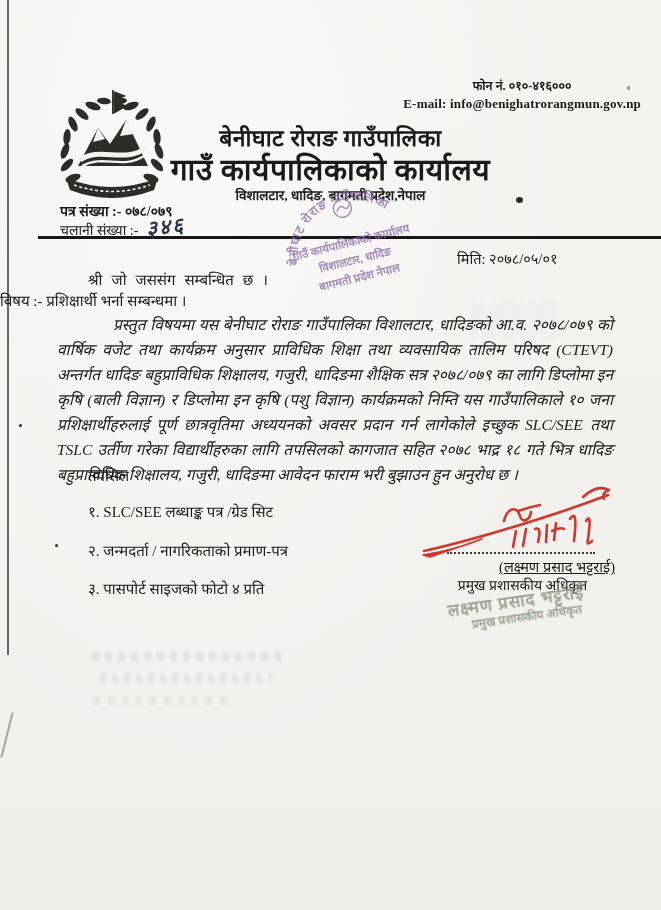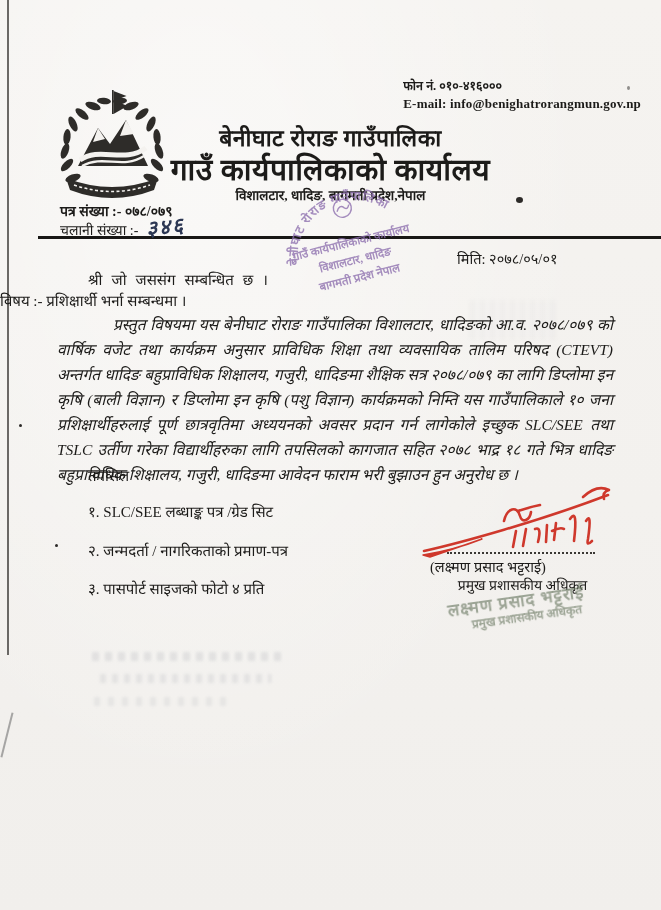--- a/index.html
+++ b/index.html
@@ -7,21 +7,21 @@
   .page{
     position:relative;width:661px;height:910px;margin:0 auto;
     background:
       radial-gradient(ellipse at 30% 20%, rgba(255,255,255,.5), rgba(0,0,0,0) 60%),
       linear-gradient(180deg,#f5f3f0 0%,#f3f1ee 55%,#f1efec 100%);
     color:#1c1b19;overflow:hidden;
   }
   .abs{position:absolute;}
   .dev{font-family:"Liberation Serif","DejaVu Serif",serif;}
   
-  .contact{right:20px;top:78px;text-align:left;line-height:17px;}
+  .contact{right:20px;top:78px;text-align:center;line-height:17px;}
   .phone{font-size:12.5px;font-weight:bold;}
   .email{font-size:13px;font-weight:bold;letter-spacing:.2px;}
   
   .muni{left:0;right:0;top:121px;text-align:center;font-size:23px;font-weight:bold;letter-spacing:.5px;}
   .office{left:0;right:0;top:148px;text-align:center;font-size:30px;font-weight:bold;letter-spacing:.5px;}
   .address{left:0;right:0;top:186px;text-align:center;font-size:13.5px;font-weight:bold;}
   
   .refline{left:60px;top:201px;font-size:14px;font-weight:bold;}
   .chalaniline{left:60px;top:220px;font-size:14px;font-weight:normal;}
   .chalani-hand{
@@ -37,21 +37,21 @@
   .body-par{
     left:57px;width:556px;top:312px;font-size:15.5px;line-height:25px;
     text-align:justify;text-indent:56px;font-style:italic;
   }
   .tapasil{left:88px;top:465px;font-size:15px;}
   .doclist{left:88px;top:487px;font-size:15px;line-height:26.5px;}
   .doclist div{white-space:nowrap;margin-top:12px;}
   
   .sig-svg{left:420px;top:477px;z-index:5;}
   .dotline{left:447px;top:534px;width:148px;height:18px;border-bottom:2px dotted #3a3834;}
-  .sig-name{left:430px;top:556px;width:185px;text-align:left;font-size:14.5px;}
+  .sig-name{left:430px;top:556px;width:185px;text-align:right;font-size:14.5px;text-decoration:underline;}
   .sig-title{left:430px;top:575px;width:185px;text-align:center;font-size:14px;}
   .officer-stamp{
     left:448px;top:588px;width:210px;transform:rotate(-8deg);
     color:rgba(104,118,96,.62);filter:blur(.5px);z-index:1;line-height:17px;
   }
   .officer-stamp .n{font-size:17px;font-weight:bold;letter-spacing:1px;}
   .officer-stamp .t{font-size:12px;font-weight:bold;padding-left:22px;}
   
   .round-stamp{left:278px;top:180px;transform:rotate(-14deg);opacity:.78;z-index:3;}
   

